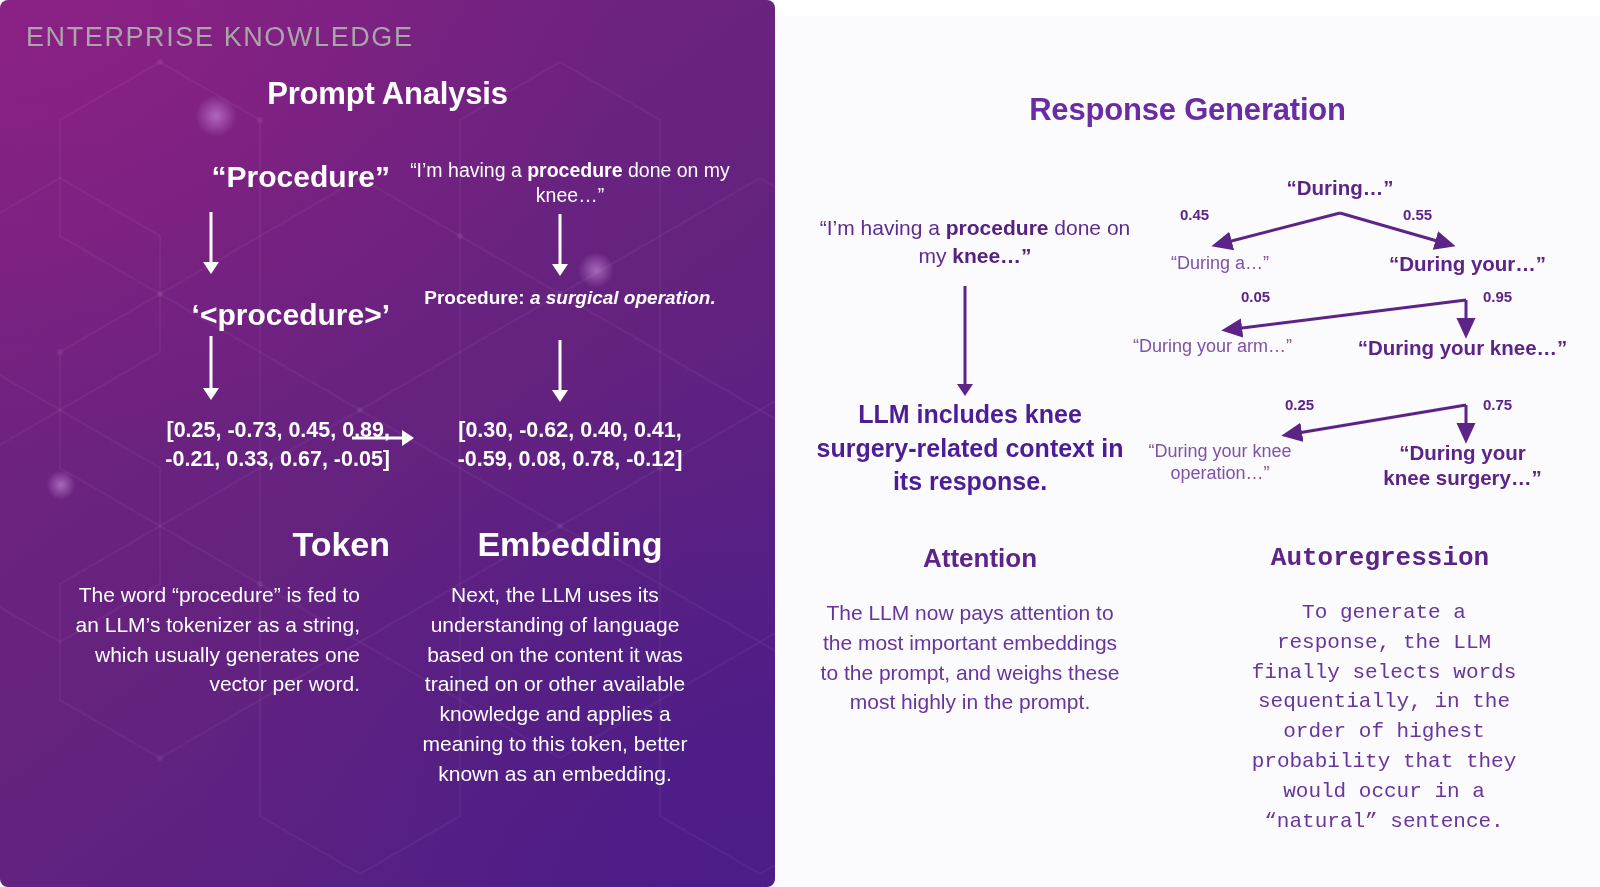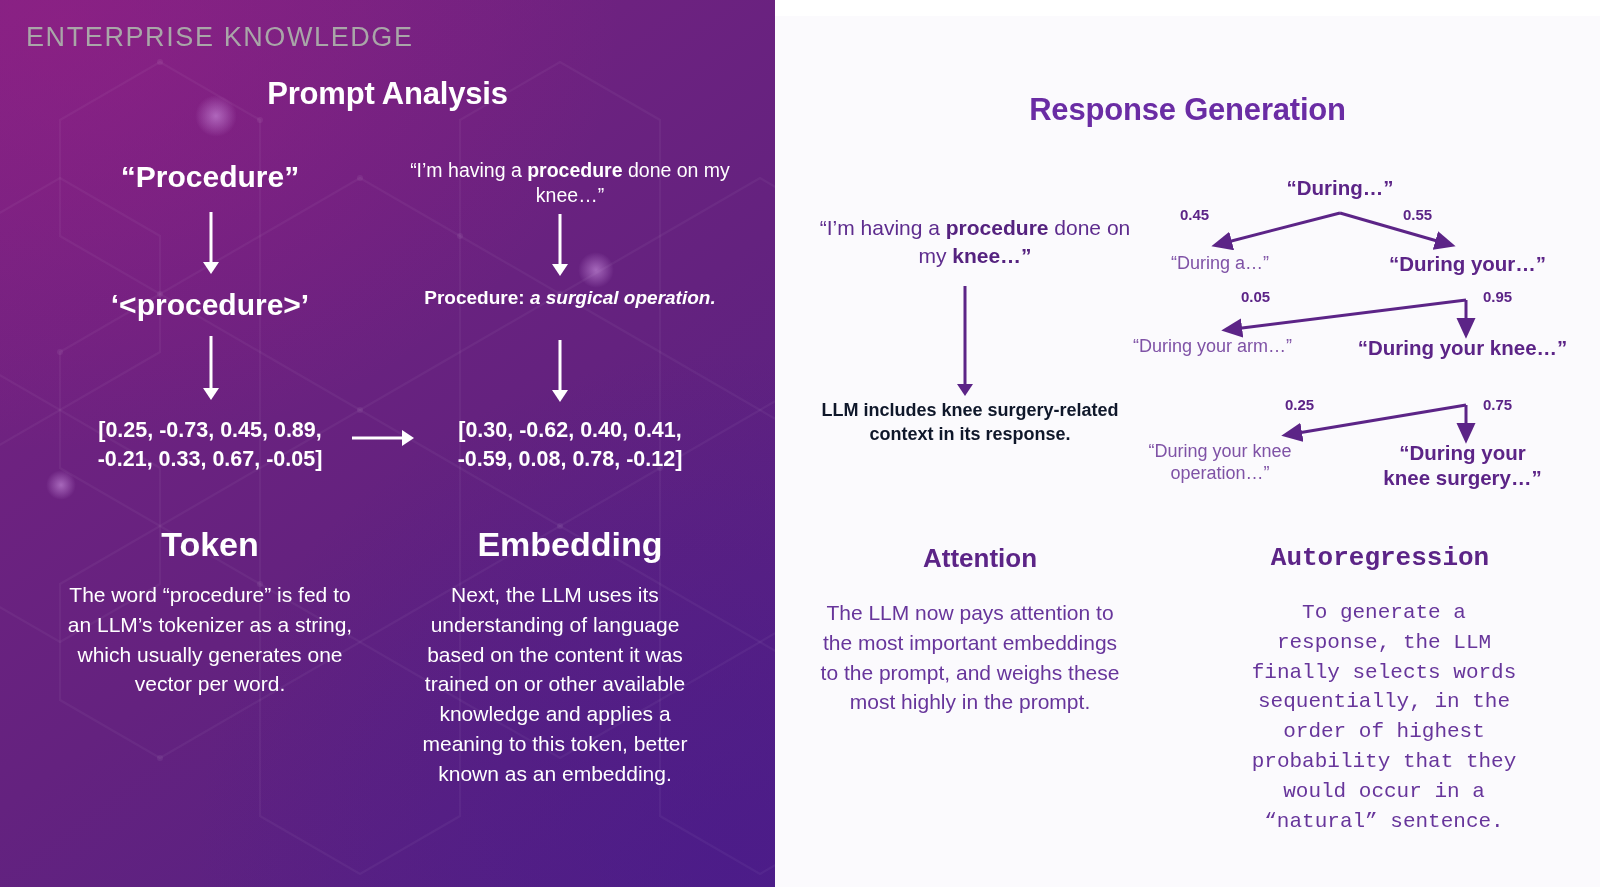--- a/index.html
+++ b/index.html
@@ -11,38 +11,39 @@
   .page{position:relative;width:1600px;height:887px;}
 
   
   .left-panel{
     position:absolute;left:0;top:0;width:775px;height:887px;
     background:
       radial-gradient(ellipse 900px 700px at 8% 2%, rgba(150,30,135,0.55) 0%, rgba(150,30,135,0.0) 62%),
       radial-gradient(ellipse 820px 760px at 95% 96%, rgba(70,25,140,0.55) 0%, rgba(70,25,140,0.0) 66%),
       linear-gradient(143deg,#7d2481 0%,#6e2280 30%,#64227f 55%,#5a2182 78%,#522085 100%);
     overflow:hidden;
+    border-radius:8px;
   }
   
   .hex-layer{position:absolute;inset:0;opacity:.5;pointer-events:none;}
   .glow-dot{position:absolute;border-radius:50%;
     background:radial-gradient(circle,rgba(215,160,235,.55) 0%,rgba(190,120,220,0) 70%);}
 
   .brand{
     position:absolute;left:26px;top:22px;
     font-size:27px;letter-spacing:1.6px;color:#a9a6a8;font-weight:400;
     white-space:nowrap;
   }
   .panel-title{
     position:absolute;top:76px;width:775px;text-align:center;
     font-size:31px;font-weight:bold;color:#ffffff;letter-spacing:-.2px;
   }
 
   
-  .lcolA{position:absolute;left:30px;width:360px;text-align:center;color:#fff;}
+  .lcolA{position:absolute;left:30px;width:360px;text-align:right;color:#fff;}
   .lcolB{position:absolute;left:390px;width:360px;text-align:center;color:#fff;}
 
   .big-quote{font-size:30px;font-weight:bold;color:#fff;line-height:1.12;}
   .sentence{font-size:19.5px;font-weight:400;color:#fff;line-height:1.3;}
   .sentence b{font-weight:bold;}
   .defn{font-size:19px;font-weight:bold;color:#fff;line-height:1.3;}
   .defn i{font-style:italic;}
   .vector{font-size:21.5px;font-weight:bold;color:#fff;line-height:1.33;}
   .sec-head-light{font-size:34px;font-weight:bold;color:#fff;}
   .body-light{font-size:21px;color:#fff;line-height:1.42;font-weight:400;}
@@ -68,21 +69,21 @@
   }
   .panel-title-dark{
     position:absolute;top:76px;width:825px;text-align:center;
     font-size:31px;font-weight:bold;color:#6a2ca4;letter-spacing:-.2px;
   }
   .rcolA{position:absolute;left:20px;width:370px;text-align:center;}
   .rcolB{position:absolute;left:395px;width:420px;text-align:center;font-family:Liberation Mono, monospace;}
 
   .sentence-dark{font-size:21px;color:#5e2c8e;line-height:1.32;font-weight:400;}
   .sentence-dark b{font-weight:bold;color:#55227f;}
-  .ctx-dark{font-size:18px;font-weight:bold;color:#0f172a;line-height:1.34;}
+  .ctx-dark{font-size:25px;font-weight:bold;color:#4c1d95;line-height:1.34;}
   .sec-head-dark{font-size:26px;font-weight:bold;color:#5c2487;}
   .body-dark{font-size:21px;color:#67359b;line-height:1.42;font-weight:400;}
 
   .node{position:absolute;text-align:center;line-height:1.2;}
   .node.dim{font-size:18px;color:#7f52a6;font-weight:400;}
   .node.sel{font-size:20.5px;color:#5c2487;font-weight:bold;}
   .prob{position:absolute;font-size:15px;font-weight:bold;color:#5c2487;}
   .vparrow{position:absolute;}
   .vparrow .shaft{position:absolute;left:50%;top:0;width:3px;height:calc(100% - 11px);
     background:#5c2487;transform:translateX(-50%);}
@@ -136,21 +137,21 @@
     <div class="brand">ENTERPRISE KNOWLEDGE</div>
     <div class="panel-title">Prompt Analysis</div>
 
     <div class="lcolA big-quote" style="top:160px;">“Procedure”</div>
 
     <div class="warrow" style="left:203px;top:212px;width:16px;height:62px;">
       <div class="shaft"></div>
         <div class="head"></div>
     </div>
 
-    <div class="lcolA big-quote" style="top:288px;">‘&lt;procedure&gt;’</div>
+    <div class="lcolA big-quote" style="top:298px;">‘&lt;procedure&gt;’</div>
 
     <div class="warrow" style="left:203px;top:336px;width:16px;height:64px;">
       <div class="shaft"></div>
         <div class="head"></div>
     </div>
 
     <div class="lcolA vector" style="top:416px;">
       <div>[0.25, -0.73, 0.45, 0.89,</div>
       <div>-0.21, 0.33, 0.67, -0.05]</div>
     </div>

